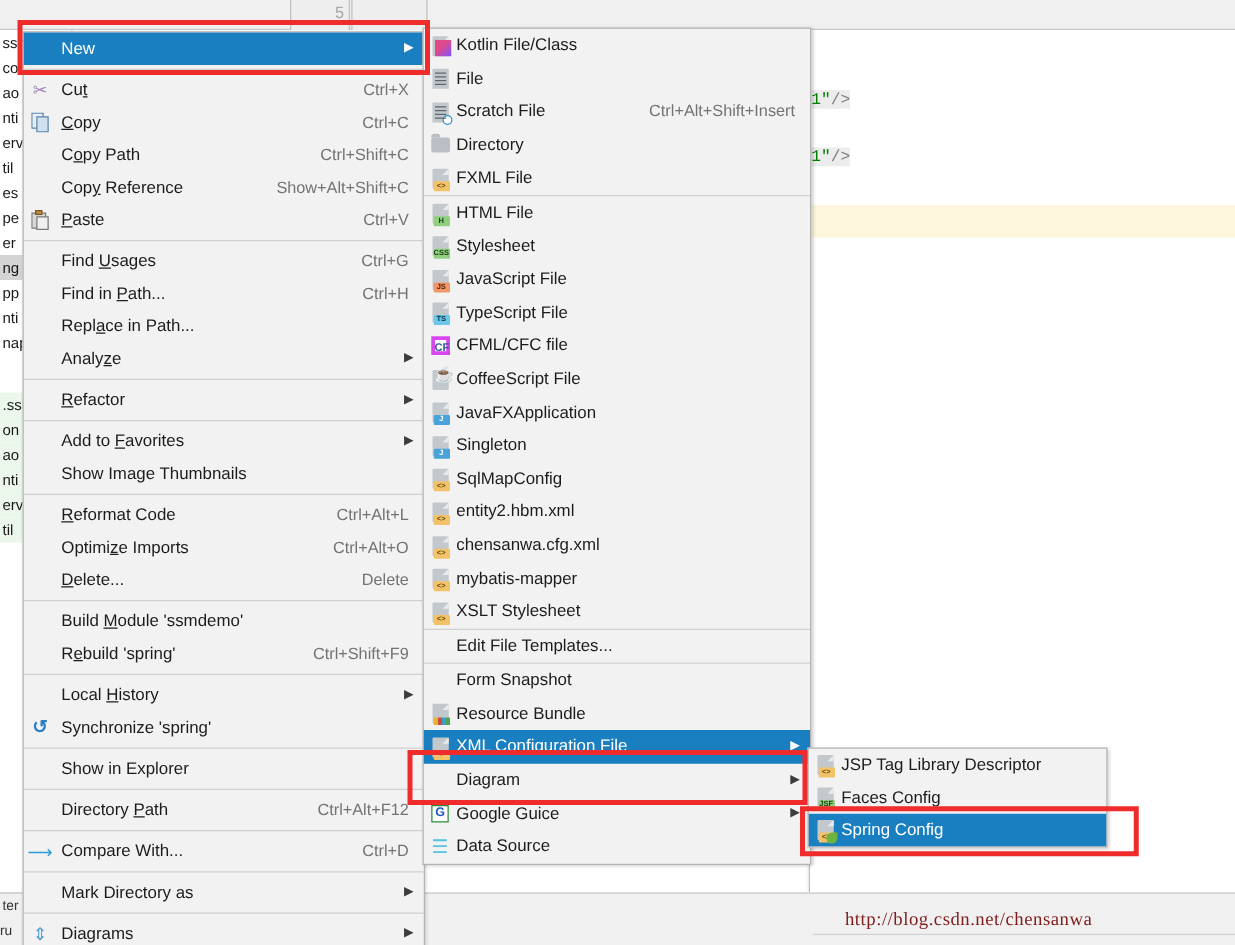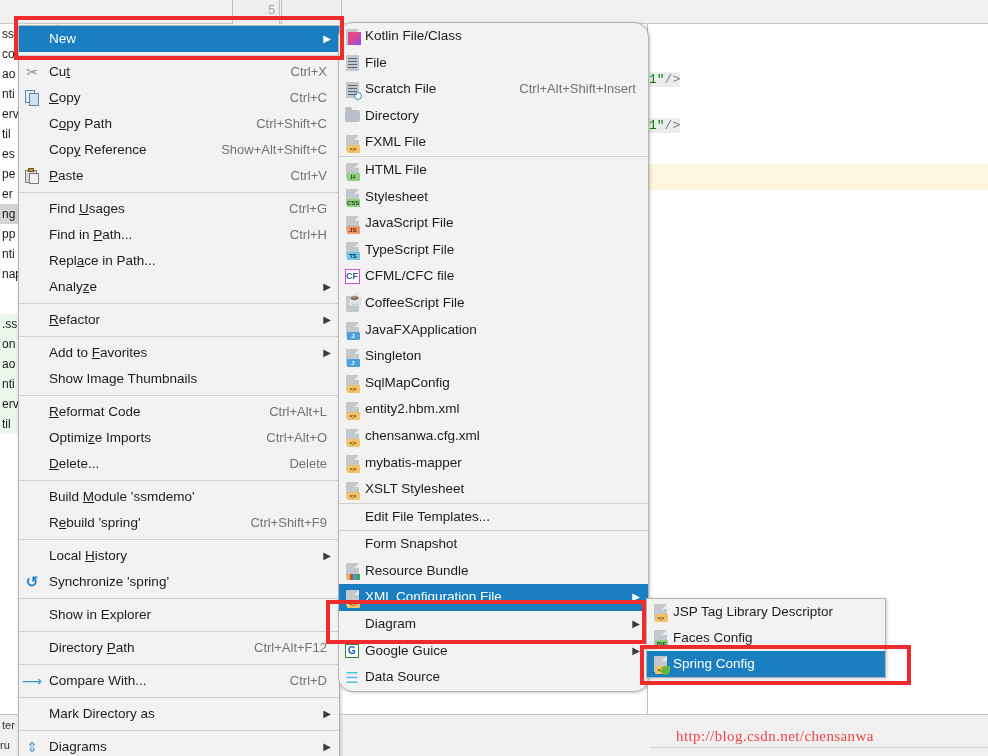--- a/index.html
+++ b/index.html
@@ -70,21 +70,21 @@
     background: #fdf6dd;
   }
 
   .status-bar {
     position: absolute; left: 0; top: 714px; width: 988px; height: 42px;
     background: #f0f0f0; border-top: 1px solid #c8c8c8;
   }
   .watermark {
     position: absolute; left: 676px; top: 728px;
     font-family: "Liberation Serif", serif; font-size: 15px;
-    color: #ef4444; letter-spacing: 0.4px; white-space: nowrap;
+    color: #7f1d1d; letter-spacing: 0.4px; white-space: nowrap;
   }
   .wm-rule {
     position: absolute; left: 650px; top: 747px; width: 338px; height: 1px;
     background: #d2d2d2;
   }
 
   
   .menu {
     position: absolute;
     background: #f2f2f2;
@@ -116,21 +116,21 @@
   .sep { height: 1px; background: #d0d0d0; margin: 3px 0; }
   .sep-plain { height: 1px; background: #d0d0d0; }
 
   .mi .lbl u { text-decoration: underline; }
 
   
   #ctxmenu { left: 18px; top: 25px; width: 322px; }
   #ctxmenu .mi .lbl { padding-left: 4px; }
 
   
-  #newmenu { left: 338px; top: 22px; width: 311px; border-radius: 15px; }
+  #newmenu { left: 338px; top: 22px; width: 311px; }
   #newmenu .mi { height: 26.6px; line-height: 26.6px; }
 
   
   #xmlmenu { left: 646px; top: 598px; width: 240px; }
 
   
   .g { display: inline-block; position: relative; }
   
   .f-page {
     width: 13px; height: 16px; background: #c2c8cc;
@@ -169,21 +169,21 @@
   .sync { font-size: 15px; color: #2c7fc4; font-weight: bold; }
   .arrowc { font-size: 14px; color: #2f9bd4; }
   .diagr { font-size: 14px; color: #4a9fd4; }
   .db { font-size: 15px; color: #55c3e0; }
   .guice {
     width: 14px; height: 14px; border: 1px solid #2a8a3a;
     font-size: 10px; line-height: 12px; text-align: center;
     color: #1a56c4; font-weight: bold; background: #fff;
   }
   .cf-ico {
-    width: 15px; height: 15px; border: 1px solid #d946ef; background: #fff;
+    width: 15px; height: 15px; border: 3px solid #d946ef; background: #fff;
     font-size: 9px; line-height: 13px; text-align: center;
     color: #2c5d8f; font-weight: bold;
   }
   .coffee { font-size: 13px; color: #5fb7d4; }
   .kt {
     width: 13px; height: 13px;
     background: linear-gradient(135deg, #e04a8a 0%, #e04a8a 40%, #7f52ff 100%);
   }
   .doc-lines {
     width: 13px; height: 16px; background: #c2c8cc; position: relative;

